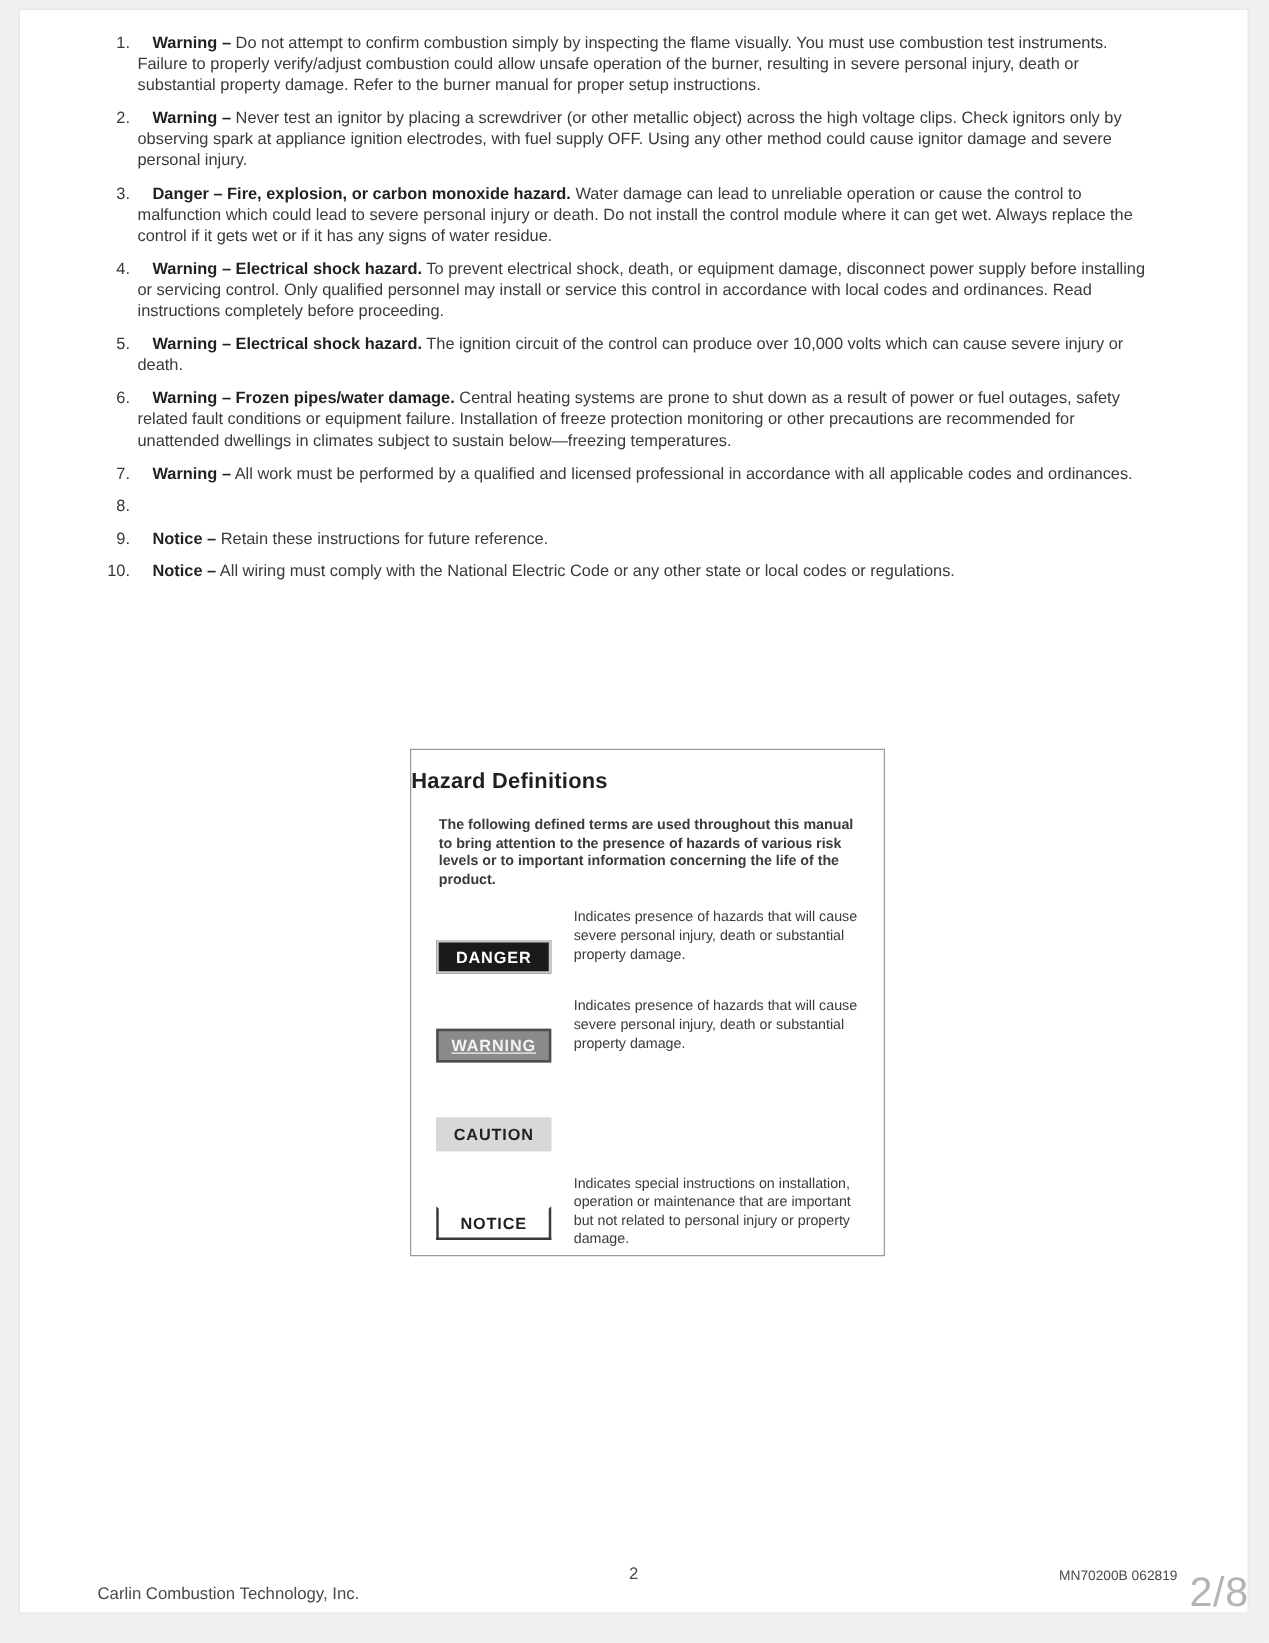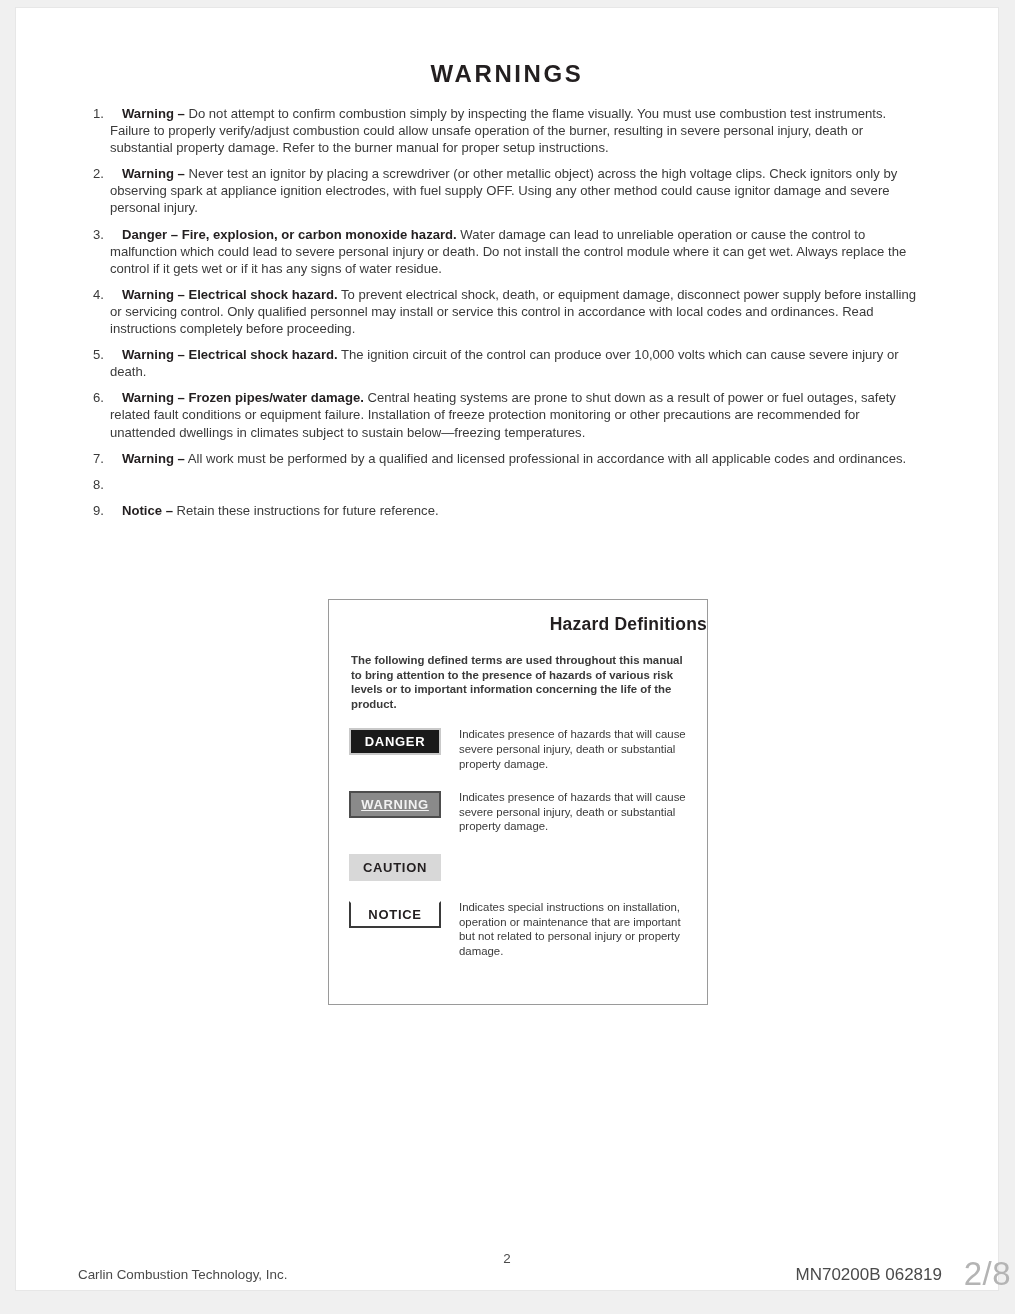--- a/index.html
+++ b/index.html
@@ -85,21 +85,21 @@
     top: 591px;
     width: 380px;
     height: 406px;
     border: 1px solid #9a9a9a;
     background: #ffffff;
     box-sizing: border-box;
   }
   .hazard-title {
     margin: 0;
     padding-top: 14px;
-    text-align: right;
+    text-align: left;
     font-size: 17.5px;
     font-weight: bold;
     letter-spacing: 0.2px;
     color: #231f20;
   }
   .hazard-intro {
     margin: 0;
     padding: 18px 22px 0 22px;
     font-size: 11.4px;
     line-height: 14.6px;
@@ -129,20 +129,21 @@
 
   .badge {
     display: block;
     width: 92px;
     box-sizing: border-box;
     text-align: center;
     font-size: 13px;
     font-weight: bold;
     letter-spacing: 0.7px;
     padding: 4px 0 4px 0;
+    margin-top: 24px;
   }
   .badge-danger {
     background: #1a1a1a;
     color: #ffffff;
     border: 2px solid #c9c9c9;
   }
   .badge-warning {
     background: #8a8a8a;
     color: #f2f2f2;
     border: 2px solid #4d4d4d;
@@ -182,44 +183,43 @@
     left: 0;
     right: 0;
     top: 0;
     text-align: center;
     font-size: 13.4px;
     color: #4a4a4a;
   }
   .footer-right {
     position: absolute;
     right: 56px;
-    top: 14px;
-    font-size: 17px;
+    top: 4px;
+    font-size: 11px;
     color: #4a4a4a;
     margin-left: 15px;
   }
 
   
   .page-indicator {
     position: absolute;
-    right: 4px;
+    right: 16px;
     top: 1255px;
     font-size: 33px;
     color: #b4b4b4;
     letter-spacing: 0.5px;
     z-index: 5;
   }
 </style>
 </head>
 <body>
 
 <div id="viewport">
   <div id="page">
 
-    <h1 class="doc-title">WARNINGS</h1>
 
     <ul class="warn-list">
       <li class="warn-item">
         <span class="warn-num">1.</span>
         <span class="warn-body"><span class="warn-lead">Warning –</span> <span>Do not attempt to confirm combustion simply by inspecting the flame visually. You must use combustion test instruments. Failure to properly verify/adjust combustion could allow unsafe operation of the burner, resulting in severe personal injury, death or substantial property damage. Refer to the burner manual for proper setup instructions.</span></span>
       </li>
       <li class="warn-item">
         <span class="warn-num">2.</span>
         <span class="warn-body"><span class="warn-lead">Warning –</span> <span>Never test an ignitor by placing a screwdriver (or other metallic object) across the high voltage clips. Check ignitors only by observing spark at appliance ignition electrodes, with fuel supply OFF. Using any other method could cause ignitor damage and severe personal injury.</span></span>
       </li>
@@ -242,20 +242,24 @@
       <li class="warn-item">
         <span class="warn-num">7.</span>
         <span class="warn-body"><span class="warn-lead">Warning –</span> <span>All work must be performed by a qualified and licensed professional in accordance with all applicable codes and ordinances.</span></span>
       </li>
       <li class="warn-item">
         <span class="warn-num">8.</span>
       </li>
       <li class="warn-item">
         <span class="warn-num">9.</span>
         <span class="warn-body"><span class="warn-lead">Notice –</span> <span>Retain these instructions for future reference.</span></span>
+      </li>
+      <li class="warn-item">
+        <span class="warn-num">10.</span>
+        <span class="warn-body"><span class="warn-lead">Notice –</span> <span>All wiring must comply with the National Electric Code or any other state or local codes or regulations.</span></span>
       </li>
     </ul>
 
     <div class="hazard-box">
       <h2 class="hazard-title">Hazard Definitions</h2>
       <p class="hazard-intro">The following defined terms are used throughout this manual to bring attention to the presence of hazards of various risk levels or to important information concerning the life of the product.</p>
 
       <div class="haz-rows">
         <div class="haz-row">
           <div class="haz-badge-cell">

